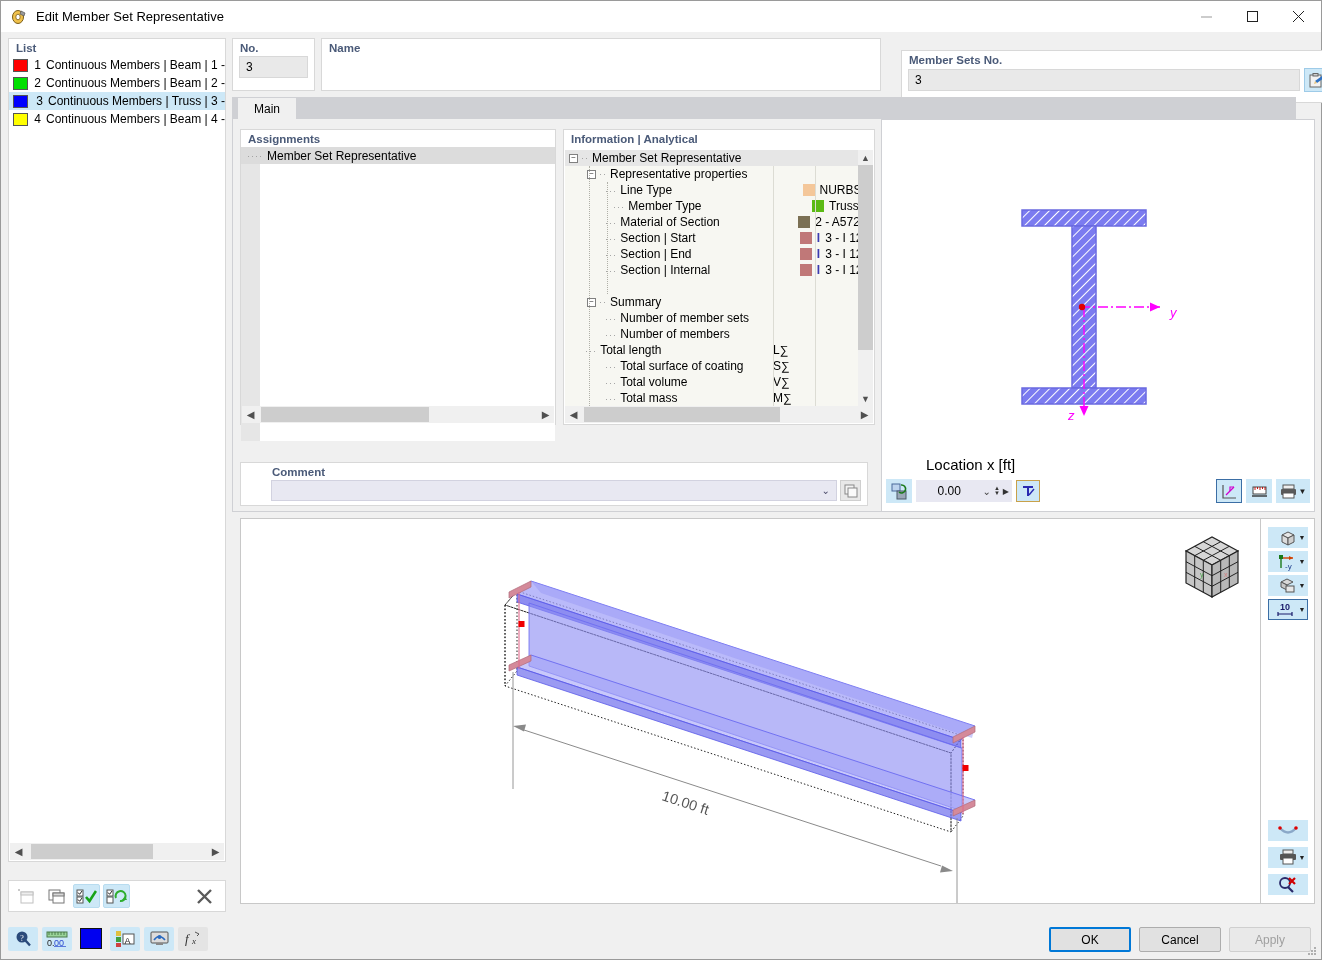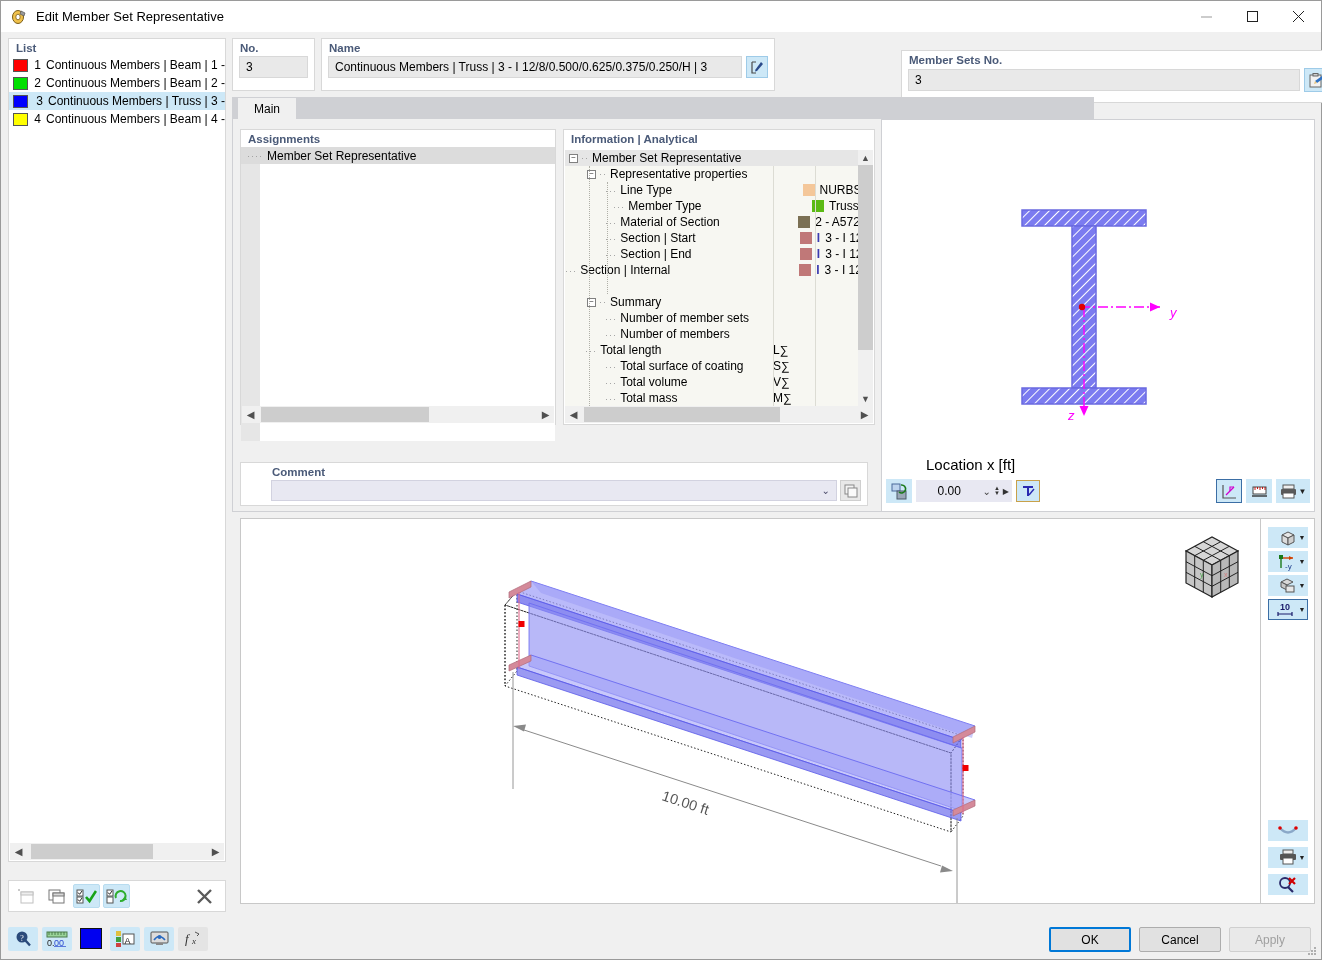--- a/index.html
+++ b/index.html
@@ -80,28 +80,28 @@
   .tb-btn.dis { opacity: .45; }
 
   
   #no-panel { left: 231px; top: 37px; width: 83px; height: 53px; }
   .fld {
     background: #e9e9e9; border: 1px solid #d8d8d8; height: 22px;
     display: flex; align-items: center; padding-left: 6px; font-size: 12px;
   }
 
   
-  #name-panel { left: 320px; top: 37px; width: 454px; height: 53px; }
+  #name-panel { left: 320px; top: 37px; width: 560px; height: 53px; }
 
   
   #msn-panel { left: 900px; top: 37px; width: 434px; height: 53px; margin-top: 12px; }
 
   
   #tabstrip {
-    position: absolute; left: 231px; top: 96px; width: 862px; height: 22px;
+    position: absolute; left: 231px; top: 96px; width: 1064px; height: 22px;
     background: #cfd0d4;
   }
   .tab {
     position: absolute; left: 5px; top: 0; height: 22px;
     background: #f0f0f0; border: 1px solid #cfd0d4; border-bottom: none;
     padding: 0 16px; display: flex; align-items: center; font-size: 12px;
   }
 
   
   #tabbody {
@@ -301,29 +301,20 @@
     </div>
   </div>
 
   <div class="panel" id="no-panel">
     <div class="grp-label">No.</div>
     <div class="fld" style="margin:0 6px;">3</div>
   </div>
 
   <div class="panel" id="name-panel">
     <div class="grp-label">Name</div>
-    <div style="display:flex; margin:0 6px; gap:4px; align-items:center;">
-      <div class="fld" style="flex:1 1 auto;">Continuous Members | Truss | 3 - I 12/8/0.500/0.625/0.375/0.250/H | 3</div>
-      <div style="width:22px;height:22px;background:#cde8f7;border:1px solid #9ecbe8;display:flex;align-items:center;justify-content:center;">
-        <svg width="15" height="15" viewBox="0 0 15 15">
-          <path d="M2 2 h4 M2 2 v11 h4" stroke="#4a4a4a" fill="none" stroke-width="1.2"></path>
-          <path d="M11 2 L13 4 L7 11 L5 11.5 L5.5 9.5 Z" fill="#2b4a8a"></path>
-        </svg>
-      </div>
-    </div>
   </div>
 
   <div class="panel" id="msn-panel">
     <div class="grp-label">Member Sets No.</div>
     <div style="display:flex; margin:0 6px; gap:4px; align-items:center;">
       <div class="fld" style="flex:1 1 auto;">3</div>
       <div style="width:24px;height:24px;background:#cde8f7;border:1px solid #9ecbe8;display:flex;align-items:center;justify-content:center;">
         <svg width="17" height="17" viewBox="0 0 17 17">
           <rect x="2" y="3" width="11" height="12" fill="#f2f2f2" stroke="#666"></rect>
           <rect x="5" y="1.5" width="5" height="2.5" fill="#d0d0d0" stroke="#666"></rect>
@@ -417,21 +408,21 @@
         <span class="tcol-name" style="padding-left:40px;"><span class="dots">···</span>
           <span class="lbl">Section | End</span></span>
         <span class="tcol-sym"></span>
         <span class="tcol-val">
           <span class="valsw" style="background:#c07878"></span>
           <span style="color:#3b3bb0;font-weight:bold">I</span>
           <span>3 - I 12</span>
         </span>
       </div>
       <div class="trow">
-        <span class="tcol-name" style=""><span class="dots">···</span>
+        <span class="tcol-name" style="padding-left:40px;"><span class="dots">···</span>
           <span class="lbl">Section | Internal</span></span>
         <span class="tcol-sym"></span>
         <span class="tcol-val">
           <span class="valsw" style="background:#c07878"></span>
           <span style="color:#3b3bb0;font-weight:bold">I</span>
           <span>3 - I 12</span>
         </span>
       </div>
 
       <div class="trow"></div>

